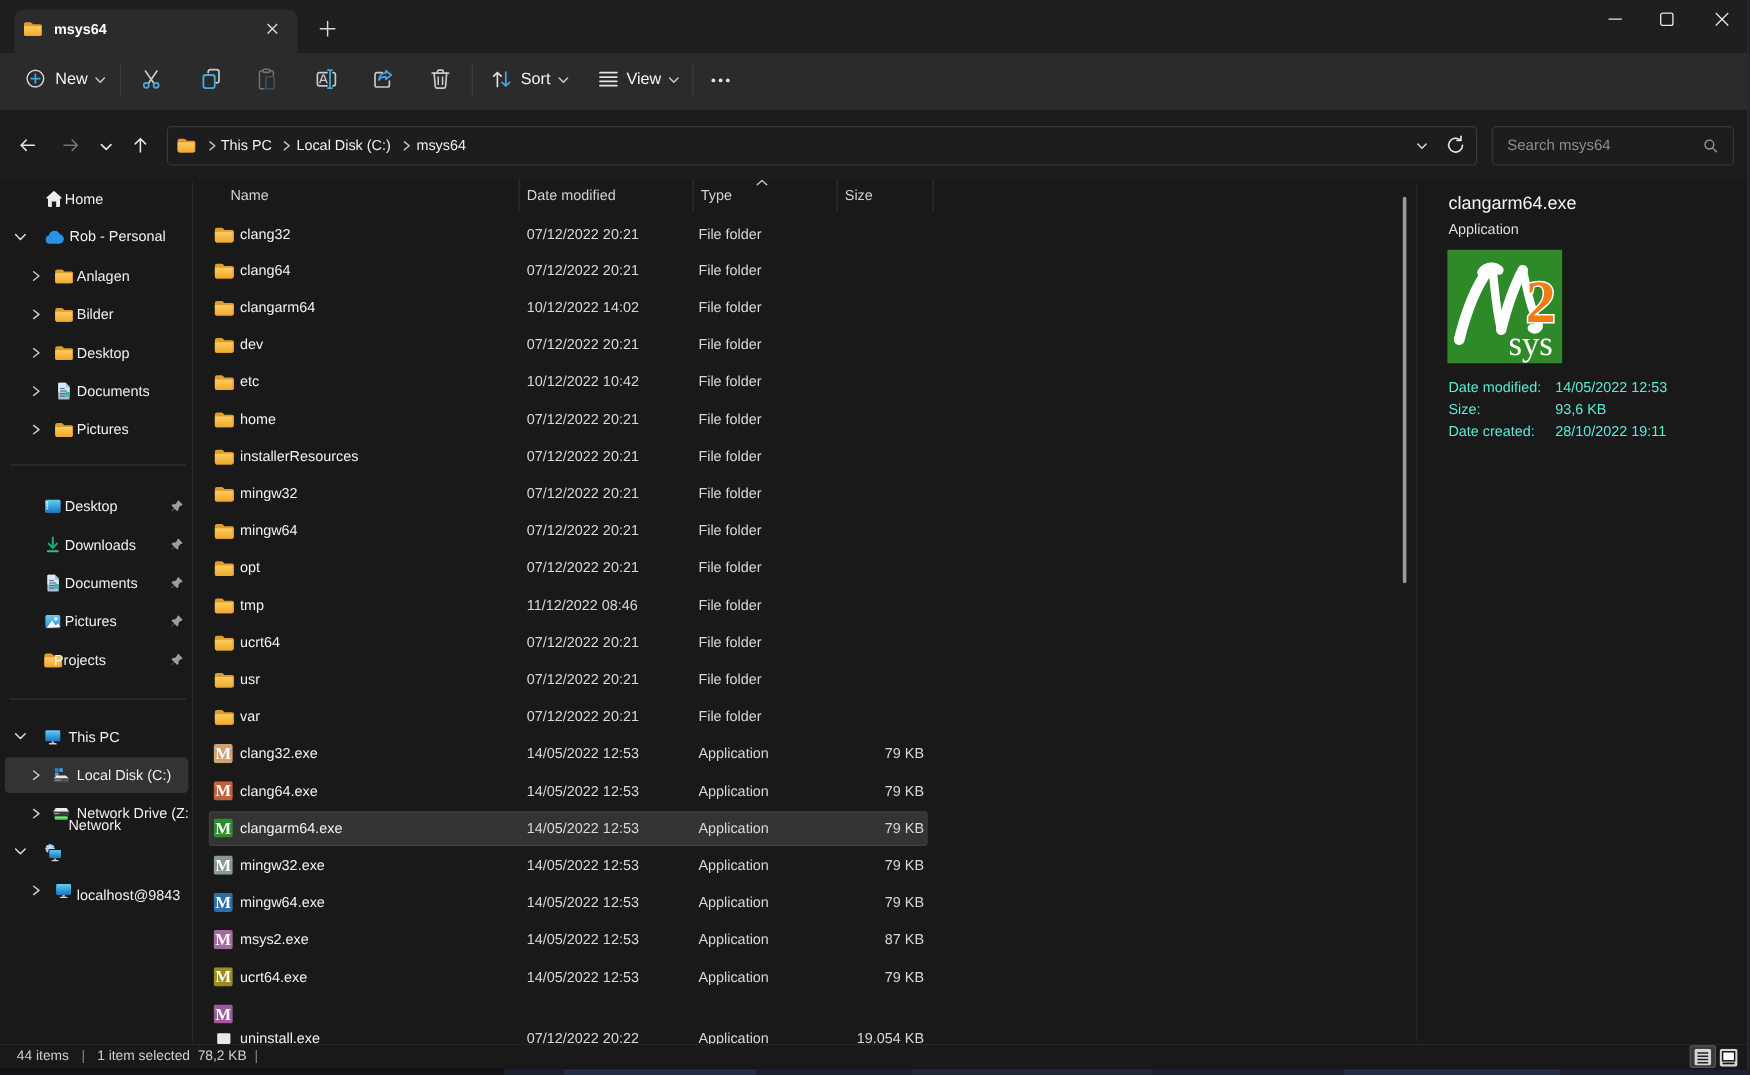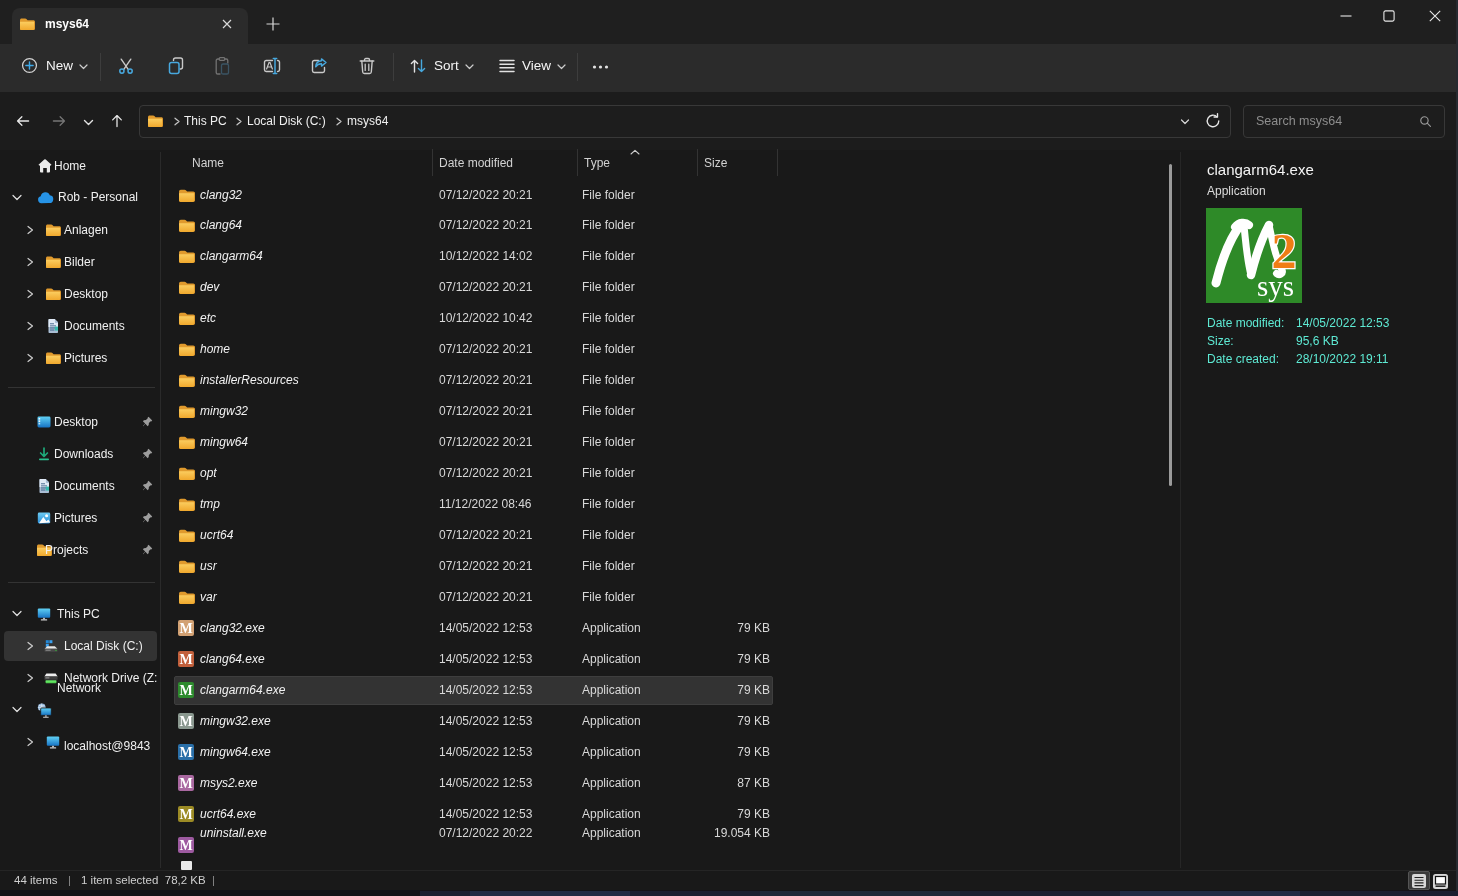--- a/index.html
+++ b/index.html
@@ -14,21 +14,21 @@
 #content{position:absolute;left:0;top:150px;width:1458px;height:720px;background:#191919;}
 #statusbar{position:absolute;left:0;top:870px;width:1458px;height:20px;background:#191919;
   border-top:1px solid #252525;}
 #bottomstrip{position:absolute;left:0;top:890px;width:1458px;height:6px;background:#141418;}
 .tsep{position:absolute;top:53px;width:1px;height:28px;background:#3d3d3d;}
 .box{position:absolute;border:1px solid #383838;border-radius:4px;background:#1d1d1d;}
 .crumbtxt{position:absolute;top:0;height:31px;line-height:31px;font-size:12px;color:#f0f0f0;white-space:nowrap;}
 .sbtxt{position:absolute;top:0;height:30px;line-height:30px;font-size:12px;color:#f0f0f0;white-space:nowrap;}
 .hsep{position:absolute;left:8px;width:147px;height:1px;background:#333;}
 .row{position:absolute;left:174px;width:1000px;height:31px;}
-.rname{position:absolute;left:26px;top:0;height:31px;line-height:31px;font-size:12px;color:#f2f2f2;white-space:nowrap;font-style:italic;}
+.rname{position:absolute;left:26px;top:0;height:31px;line-height:31px;font-size:12px;color:#f2f2f2;white-space:nowrap;}
 .rdate{position:absolute;left:265px;top:0;height:31px;line-height:31px;font-size:12px;color:#d8d8d8;white-space:nowrap;}
 .rtype{position:absolute;left:408px;top:0;height:31px;line-height:31px;font-size:12px;color:#d8d8d8;white-space:nowrap;}
 .rsize{position:absolute;left:480px;width:116px;top:0;height:31px;line-height:31px;font-size:12px;color:#d8d8d8;text-align:right;}
 .hdrtxt{position:absolute;top:150px;height:26px;line-height:26px;font-size:12px;color:#d2d2d2;white-space:nowrap;}
 .hsep2{position:absolute;top:149px;width:1px;height:27px;background:#333;}
 .dlab{font-size:12px;color:#5eead4;line-height:18px;}
 </style>
 </head><body>
 <svg width="0" height="0" style="position:absolute">
 <defs>
@@ -623,21 +623,21 @@
 <div class="row" style="top:799px">
     <div class="rname">ucrt64.exe</div>
     <div class="rdate">14/05/2022 12:53</div>
     <div class="rtype">Application</div>
     <div class="rsize">79 KB</div>
   </div>
 <svg class="abs" style="left:178px;top:837px" width="16" height="16">
     <rect width="16" height="16" rx="2" fill="#9d5aa0"></rect>
     <text x="8" y="12.6" text-anchor="middle" font-family="Liberation Serif" font-weight="bold" font-size="14" fill="#fff">M</text>
   </svg>
-<div class="row" style="top:818px">
+<div class="row" style="top:850px">
     <div class="rname">uninstall.exe</div>
     <div class="rdate">07/12/2022 20:22</div>
     <div class="rtype">Application</div>
     <div class="rsize">19.054 KB</div>
   </div>
 <div class="abs" style="left:181px;top:861px;width:11px;height:9px;background:#e8e8e8;border-radius:1px"></div>
 <div class="abs" style="left:1169px;top:164px;width:2.5px;height:322px;background:#9b9b9b;border-radius:2px"></div>
 <div class="abs" style="left:1180px;top:152px;width:1px;height:716px;background:#262626"></div>
 <div class="abs" style="left:1207px;top:161px;font-size:15px;color:#f5f5f5">clangarm64.exe</div>
 <div class="abs" style="left:1207px;top:184px;font-size:12px;color:#dcdcdc">Application</div>
@@ -647,21 +647,21 @@
 <path d="M29 19 C33 14 39 13.5 43 17" stroke="#fff" stroke-width="8" fill="none" stroke-linecap="round"></path>
 <path d="M38 18 C40 36 41 52 45 67" stroke="#fff" stroke-width="7" fill="none" stroke-linecap="round"></path>
 <path d="M45 67 C50 47 56 30 63 17" stroke="#fff" stroke-width="8.5" fill="none" stroke-linecap="round"></path>
 <path d="M63 17 C67 36 70 50 76 62 C77.5 65.5 73.5 68 70.5 65.5" stroke="#fff" stroke-width="7" fill="none" stroke-linecap="round"></path>
 <text x="78" y="60" text-anchor="middle" font-family="Liberation Serif" font-weight="bold" font-size="50" fill="#ef7d15" stroke="#fff" stroke-width="2.4" paint-order="stroke">2</text>
 <text x="51" y="88" font-family="Liberation Serif" font-size="29" fill="#fff">sys</text>
 </svg>
 <div class="abs dlab" style="left:1207px;top:314px">Date modified:</div>
 <div class="abs dlab" style="left:1296px;top:314px">14/05/2022 12:53</div>
 <div class="abs dlab" style="left:1207px;top:332px">Size:</div>
-<div class="abs dlab" style="left:1296px;top:332px">95,6 KB</div>
+<div class="abs dlab" style="left:1296px;top:332px">93,6 KB</div>
 <div class="abs dlab" style="left:1207px;top:350px">Date created:</div>
 <div class="abs dlab" style="left:1296px;top:350px">28/10/2022 19:11</div>
 <div id="statusbar"></div>
 <div id="bottomstrip"></div>
 <div class="abs" style="left:1456px;top:0;width:2px;height:896px;background:#272a30"></div>
 <div style="position:absolute;top:871px;height:19px;line-height:19px;font-size:11.5px;color:#cfcfcf;left:14px">44 items</div>
 <div style="position:absolute;top:871px;height:19px;line-height:19px;font-size:11.5px;color:#cfcfcf;left:68px;color:#8a8a8a">|</div>
 <div style="position:absolute;top:871px;height:19px;line-height:19px;font-size:11.5px;color:#cfcfcf;left:81px">1 item selected&nbsp; 78,2 KB</div>
 <div style="position:absolute;top:871px;height:19px;line-height:19px;font-size:11.5px;color:#cfcfcf;left:212px;color:#8a8a8a">|</div>
 <div class="abs" style="left:1408px;top:871px;width:22px;height:19px;border:1px solid #555;background:#3a3a3a;border-radius:2px"></div>

